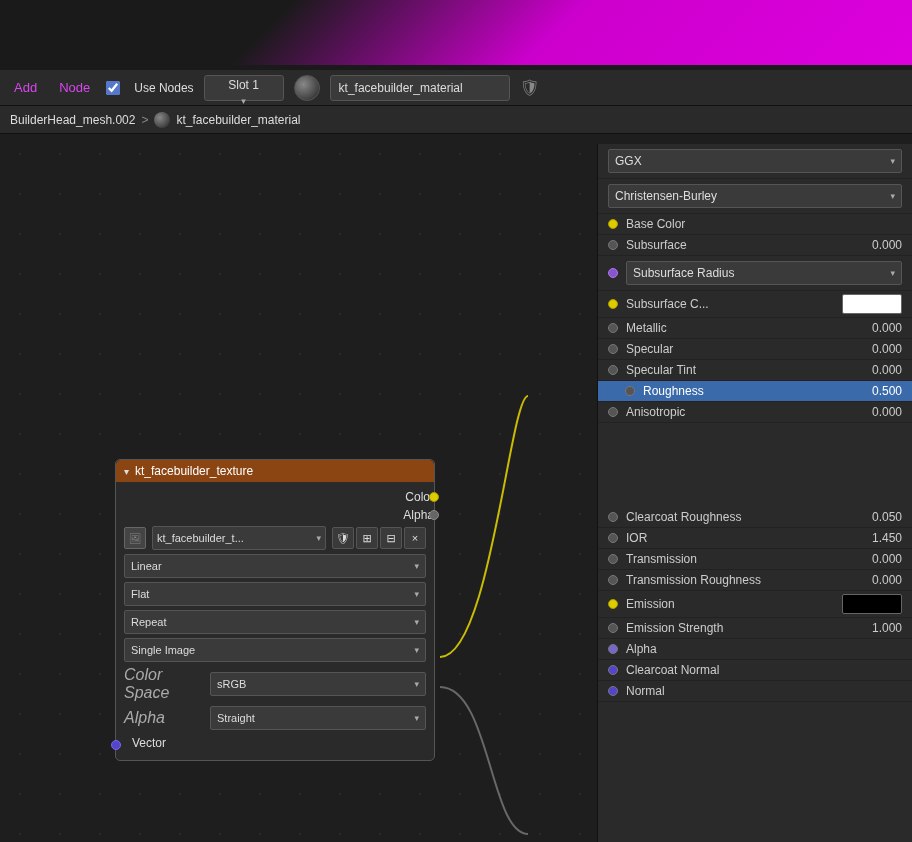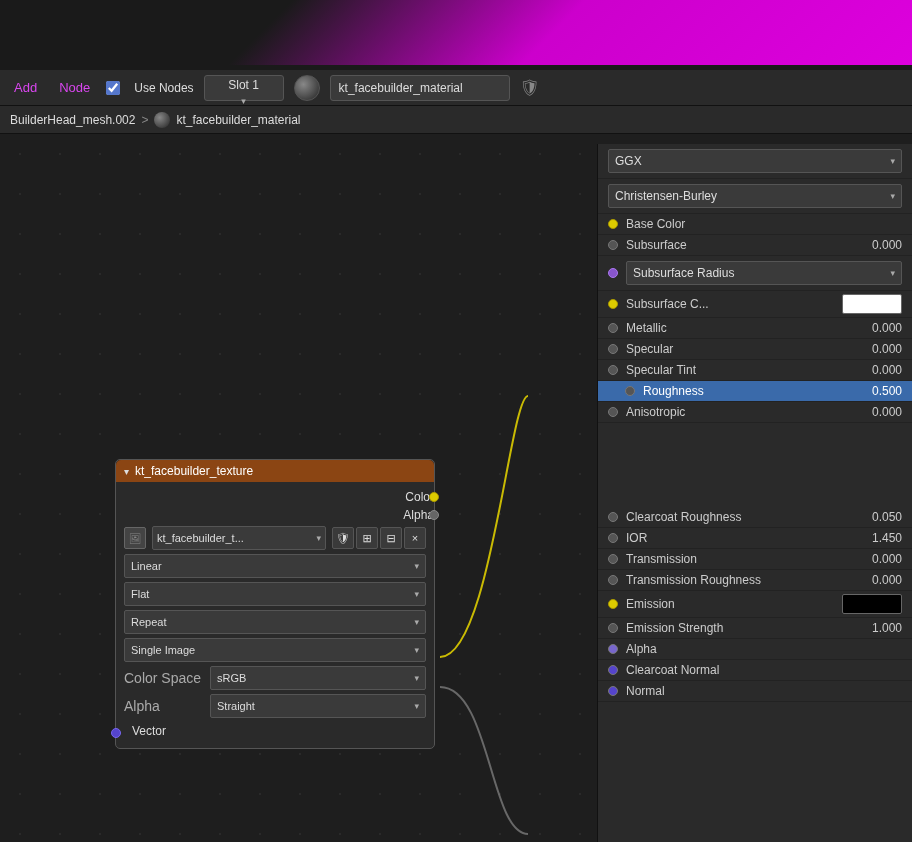--- a/index.html
+++ b/index.html
@@ -264,23 +264,24 @@
     }
 
     
     .node-label-row {
       display: flex;
       align-items: center;
       gap: 6px;
       padding: 2px 8px;
     }
     .node-label {
-      font-size: 14px;
+      font-size: 16px;
       color: #aaa;
       width: 80px;
+      font-style: italic;
     }
     .node-select-half {
       flex: 1;
       background: #3a3a3a;
       border: 1px solid #555;
       color: #ddd;
       font-size: 11px;
       padding: 3px 6px;
       border-radius: 2px;
       cursor: pointer;

